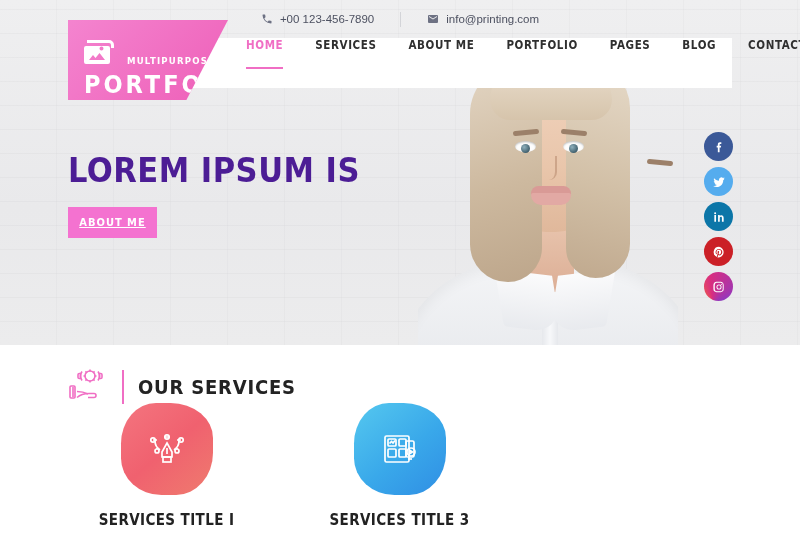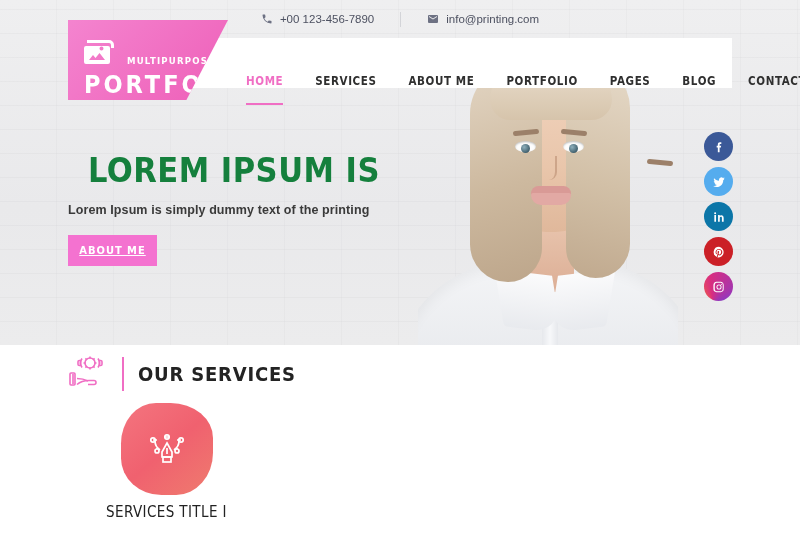--- a/index.html
+++ b/index.html
@@ -92,21 +92,21 @@
   .m-lipT{ position:absolute; left:113px; top:130px; width:40px; height:9px;
            background:#d99a96; border-radius:20px 20px 4px 4px; }
   .m-lipB{ position:absolute; left:113px; top:137px; width:40px; height:12px;
            background:#e2a9a4; border-radius:4px 4px 20px 20px; }
 
   
   .hero-copy{ position:absolute; left:68px; top:152px; width:330px; }
   .headline{
     font-family:"DejaVu Sans Condensed","Liberation Sans Narrow","Liberation Sans", sans-serif;
     font-weight:bold; font-size:34px; line-height:1.1; letter-spacing:.5px;
-    color:#15803d; text-transform:uppercase; white-space:nowrap;margin-left:20px;
+    color:#4c1d95; text-transform:uppercase; white-space:nowrap;
   }
   .headline .l2{ display:block; }
   .subline{
     margin-top:14px; font-size:12.5px; font-weight:bold; color:#3a3a3a; letter-spacing:.1px;
   }
   .btn-about{
     display:inline-block; margin-top:18px;
     width:89px; height:31px; line-height:31px; text-align:center;
     background:#f472d0; color:#ffffff;
     font-family:"DejaVu Sans Condensed","Liberation Sans Narrow","Liberation Sans", sans-serif;
@@ -136,21 +136,21 @@
     font-size:11.5px; color:#4d5161;
   }
   .tb-item{ display:flex; align-items:center; gap:7px; padding:0 26px; }
   .tb-item svg{ width:12px; height:12px; fill:#6d7183; }
   .tb-sep{ width:1px; height:15px; background:#d3d4d8; }
 
   
   .navbar{
     position:absolute; left:132px; top:38px; width:600px; height:50px;
     background:#ffffff;
-    display:flex; align-items:flex-end;
+    display:flex; align-items:flex-start;
   }
   .nav{ display:flex; align-items:center; margin-left:98px; }
   .nav a{
     position:relative; text-decoration:none; padding:0 16px;
     font-family:"DejaVu Sans Condensed","Liberation Sans Narrow","Liberation Sans", sans-serif;
     font-size:11.5px; font-weight:bold; letter-spacing:.6px;
     text-transform:uppercase; color:#2f2f2f; white-space:nowrap;
   }
   .nav a.active{ color:#f06ec4; }
   .nav a.active::after{
@@ -175,42 +175,42 @@
   }
   .logo-main{
     position:absolute; left:16px; top:52px;
     font-family:"DejaVu Sans Condensed","Liberation Sans Narrow","Liberation Sans", sans-serif;
     font-size:25px; font-weight:bold; letter-spacing:3px; color:#ffffff; text-transform:uppercase;
     line-height:1;
   }
 
   
   .services{ position:absolute; left:0; top:345px; width:800px; height:192px; background:#ffffff; }
-  .sec-head{ position:absolute; left:68px; top:7px; display:flex; align-items:center; gap:14px; }
+  .sec-head{ position:absolute; left:68px; top:20px; display:flex; align-items:center; gap:14px; }
   .sec-icon svg{ width:40px; height:40px; stroke:#f06ec4; fill:none; stroke-width:1.6; }
   .sec-bar{ width:2px; height:34px; background:#f06ec4; }
   .sec-title{
     font-family:"DejaVu Sans Condensed","Liberation Sans Narrow","Liberation Sans", sans-serif;
     font-size:20px; font-weight:bold; letter-spacing:.8px; color:#232323; text-transform:uppercase;
   }
   .cards{ position:absolute; left:50px; top:58px; width:700px; display:flex; }
   .card{ width:233px; text-align:center; }
   .blob{
     width:92px; height:92px; margin:0 auto;
     display:flex; align-items:center; justify-content:center;
     border-radius:38% 46% 40% 44% / 44% 38% 46% 40%;
   }
   .blob svg{ width:44px; height:44px; stroke:#fff; fill:none; stroke-width:1.7; }
   .blob.c1{ background:linear-gradient(140deg,#f4757f 0%,#f0616f 50%,#ef7b6e 100%); }
   .blob.c2{ background:linear-gradient(140deg,#a97bf0 0%,#9a6bee 50%,#8f7bf2 100%); }
   .blob.c3{ background:linear-gradient(140deg,#55c8ef 0%,#39a8ea 55%,#2f8ee4 100%); }
   .card-title{
-    margin-top:8px;
-    font-family:"DejaVu Sans Condensed","Liberation Sans Narrow","Liberation Sans", sans-serif;
-    font-size:15px; font-weight:normal; letter-spacing:.4px; color:#222222; text-transform:uppercase;
+    margin-top:16px;
+    font-family:"DejaVu Sans Condensed","Liberation Sans Narrow","Liberation Sans", sans-serif;
+    font-size:15px; font-weight:bold; letter-spacing:.4px; color:#222222; text-transform:uppercase;
   }
 </style>
 </head>
 <body>
 
 <div id="page">
 
   <div class="hero">
     <div class="hero-bg"></div>
 
@@ -238,21 +238,20 @@
         </div>
       <div class="m-nose"></div>
       <div class="m-lipT"></div>
       <div class="m-lipB"></div>
     </div>
 
     <div class="hero-copy">
       <div class="headline">
         <span>Lorem Ipsum Is</span>
       </div>
-      <div class="subline">Lorem Ipsum is simply dummy text of the printing</div>
       <a class="btn-about" href="#">About Me</a>
     </div>
 
     <div class="social">
       <div class="soc fb">
         <svg viewBox="0 0 24 24">
             <path d="M14 7h2V4h-2.5C11.6 4 10 5.6 10 7.5V10H8v3h2v8h3v-8h2.3l.4-3H13V8c0-.6.4-1 1-1z"></path>
           </svg>
       </div>
       <div class="soc tw">
@@ -355,16 +354,34 @@
             <path d="M22 16l5 9v5H17v-5z"></path>
             <path d="M22 21v6"></path>
             <rect x="18" y="30" width="8" height="5"></rect>
           </svg>
         </div>
         <div class="card-title">Services Title I</div>
 
       </div>
 
 
+      <div class="card">
+        <div class="blob c3">
+          <svg viewBox="0 0 44 44">
+            <rect x="7" y="9" width="24" height="26" rx="1.5"></rect>
+            <rect x="10" y="12" width="8" height="7" rx="1"></rect>
+            <path d="M11.5 16.5l2-2 1.5 1.5 2-2.5"></path>
+            <rect x="21" y="12" width="7" height="7" rx="1"></rect>
+            <rect x="10" y="22" width="8" height="8" rx="1"></rect>
+            <rect x="21" y="22" width="7" height="8" rx="1"></rect>
+            <rect x="28" y="14" width="8" height="16" rx="1.5" fill="none"></rect>
+            <path d="M30 32h4"></path>
+            <circle cx="33" cy="25" r="4"></circle>
+            <path d="M31.8 23.3l2.6 1.7-2.6 1.7z"></path>
+          </svg>
+        </div>
+        <div class="card-title">Services Title 3</div>
+
+      </div>
     </div>
   </div>
 
 </div>
 
 </body></html>

